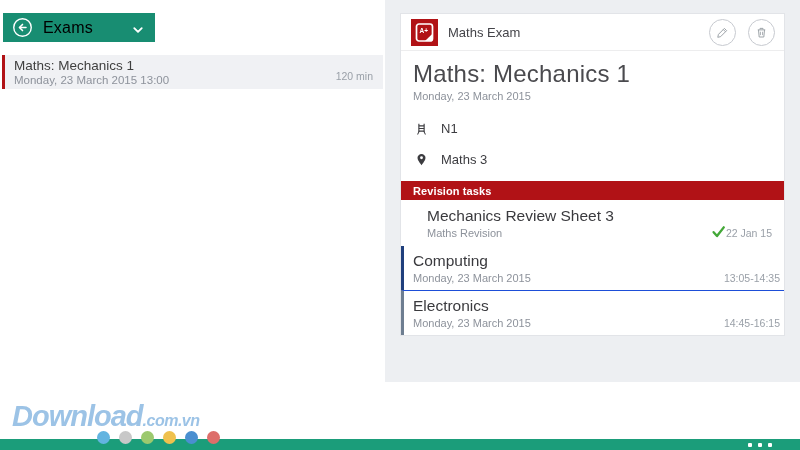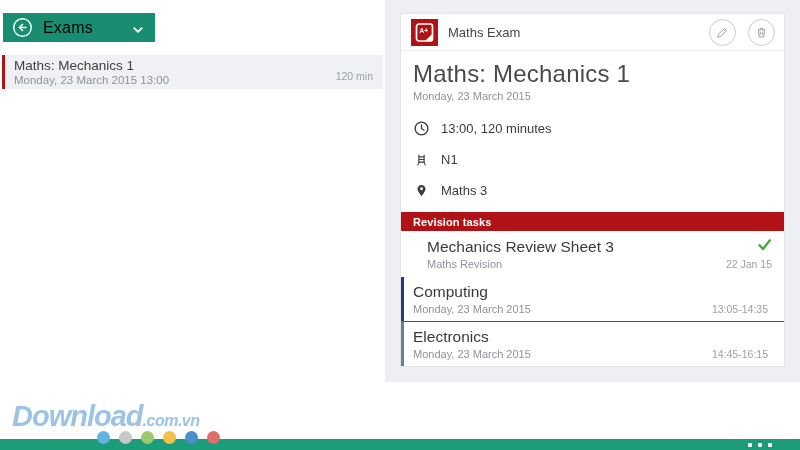--- a/index.html
+++ b/index.html
@@ -64,25 +64,25 @@
   .section-banner {
     height:19px; background:#b11216; color:#ffffff;
     font-size:11px; font-weight:700; display:flex; align-items:center; padding-left:12px;
     letter-spacing:0.1px;
   }
 
   .task-row { display:flex; padding:6px 12px 7px 26px; align-items:stretch; cursor:pointer; }
   .task-main { flex:1 1 auto; }
   .task-title { font-size:15.5px; color:#3a3a3e; line-height:19px; }
   .task-sub { font-size:11px; color:#8d929b; margin-top:2px; }
-  .task-side { display:flex; flex-direction:column; align-items:flex-end; justify-content:space-between; }
+  .task-side { display:flex; flex-direction:row; align-items:flex-end; justify-content:space-between; }
   .task-date { font-size:10.5px; color:#9aa0a8; }
 
   .conflict-row {
-    display:flex; padding:5px 16px 6px 9px; border-left:3px solid #999; cursor:pointer;
+    display:flex; padding:5px 4px 6px 9px; border-left:3px solid #999; cursor:pointer;
   }
   .conflict-row.computing { border-left-color:#1f3f7c; }
   .conflict-row.electronics { border-left-color:#6e7e91; border-top:1px solid #1d4ed8; }
   .conflict-main { flex:1 1 auto; }
   .conflict-title { font-size:15.5px; color:#3a3a3e; line-height:19px; }
   .conflict-date { font-size:11px; color:#8d929b; margin-top:2px; }
   .conflict-time { font-size:10.5px; color:#9aa0a8; align-self:flex-end; }
 
   
   .watermark {
@@ -163,29 +163,20 @@
     </div>
 
     <div class="title-block">
       <div class="detail-title">Maths: Mechanics 1</div>
       <div class="detail-date">Monday, 23 March 2015</div>
     </div>
 
     <div class="info-rows">
       <div class="info-row">
         <span class="info-icon">
-          <svg viewBox="0 0 20 20" width="17" height="17">
-            <circle cx="10" cy="10" r="7.5" fill="none" stroke="#3c3c40" stroke-width="1.6"></circle>
-            <path d="M10 5.8V10l3 2" fill="none" stroke="#3c3c40" stroke-width="1.6" stroke-linecap="round"></path>
-          </svg>
-        </span>
-        <span class="info-text">13:00, 120 minutes</span>
-      </div>
-      <div class="info-row">
-        <span class="info-icon">
           <svg viewBox="0 0 20 20" width="15" height="15">
             <path d="M6.5 3.5v11M13.5 3.5v11" stroke="#3c3c40" stroke-width="1.5"></path>
             <path d="M6.5 6.5h7M6.5 10h7M6.5 13.5h7" stroke="#3c3c40" stroke-width="1.5"></path>
             <path d="M6.5 14.5L5 17.5M13.5 14.5l1.5 3" stroke="#3c3c40" stroke-width="1.4" stroke-linecap="round"></path>
           </svg>
         </span>
         <span class="info-text">N1</span>
       </div>
       <div class="info-row">
         <span class="info-icon">

